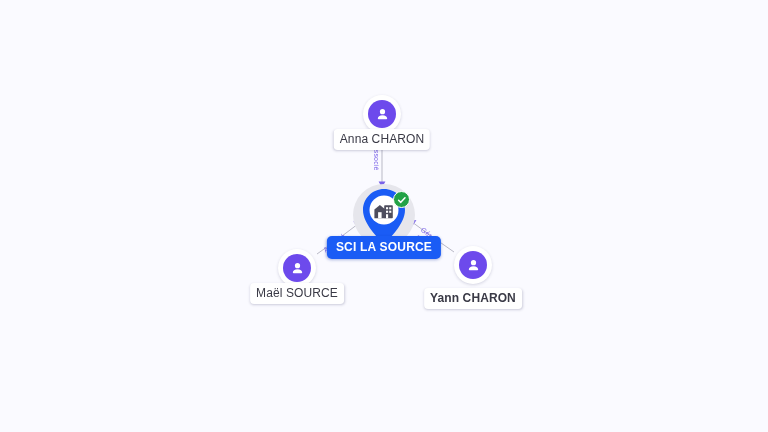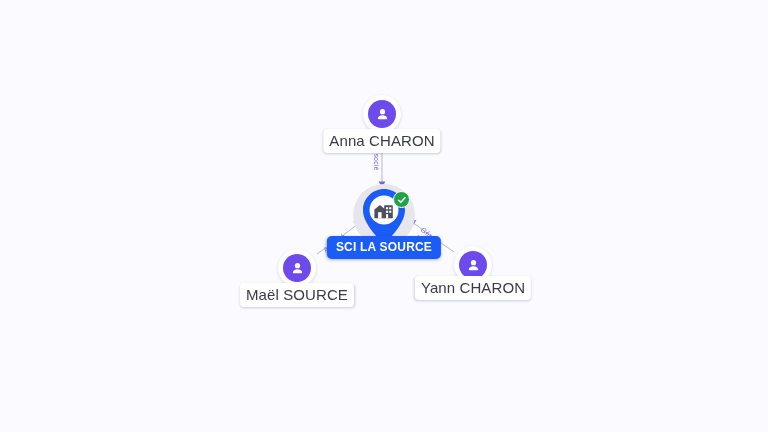--- a/index.html
+++ b/index.html
@@ -61,21 +61,21 @@
     justify-content: center;
   }
   .person-avatar-inner svg { display: block; }
 
   .node-label {
     position: absolute;
     transform: translateX(-50%);
     white-space: nowrap;
     background: #ffffff;
     color: #3a3a46;
-    font-size: 15px;
+    font-size: 12px;
     line-height: 1;
     padding: 4px 6px 5px 6px;
     border-radius: 4px;
     box-shadow: 0 1px 2.5px rgba(40,40,90,0.22);
     letter-spacing: 0.1px;
   }
 
   
   .company-node {
     position: absolute;
@@ -205,21 +205,21 @@
   <div class="person-node" style="left:473px; top:265px;">
     <div class="person-avatar">
       <div class="person-avatar-inner">
         <svg viewBox="0 0 24 24" width="17" height="17" fill="#ffffff">
           <circle cx="12" cy="8" r="3.7"></circle>
           <path d="M12 13c-4 0-6.6 2.2-6.6 4.6 0 .6.5 1 1.1 1h11c.6 0 1.1-.4 1.1-1 0-2.4-2.6-4.6-6.6-4.6z"></path>
         </svg>
       </div>
     </div>
   </div>
-  <div class="node-label" style="left:473px; top:276px;">Yann CHARON</div>
+  <div class="node-label" style="left:473px; top:288px;font-weight:bold;">Yann CHARON</div>
 
   <div class="company-node" style="left:384px; top:215px;">
     <div class="company-halo"></div>
 
     <div class="company-pin">
       <svg viewBox="0 0 46 58" width="46" height="58">
         <path d="M23 2 C11.4 2 2 11.4 2 23 c0 14 16 29 20 33 0.6 0.6 1.4 0.6 2 0 4-4 20-19 20-33 C44 11.4 34.6 2 23 2 Z" fill="#1a5cf5"></path>
         <circle cx="23" cy="23" r="14.5" fill="#ffffff"></circle>
       </svg>
     </div>

